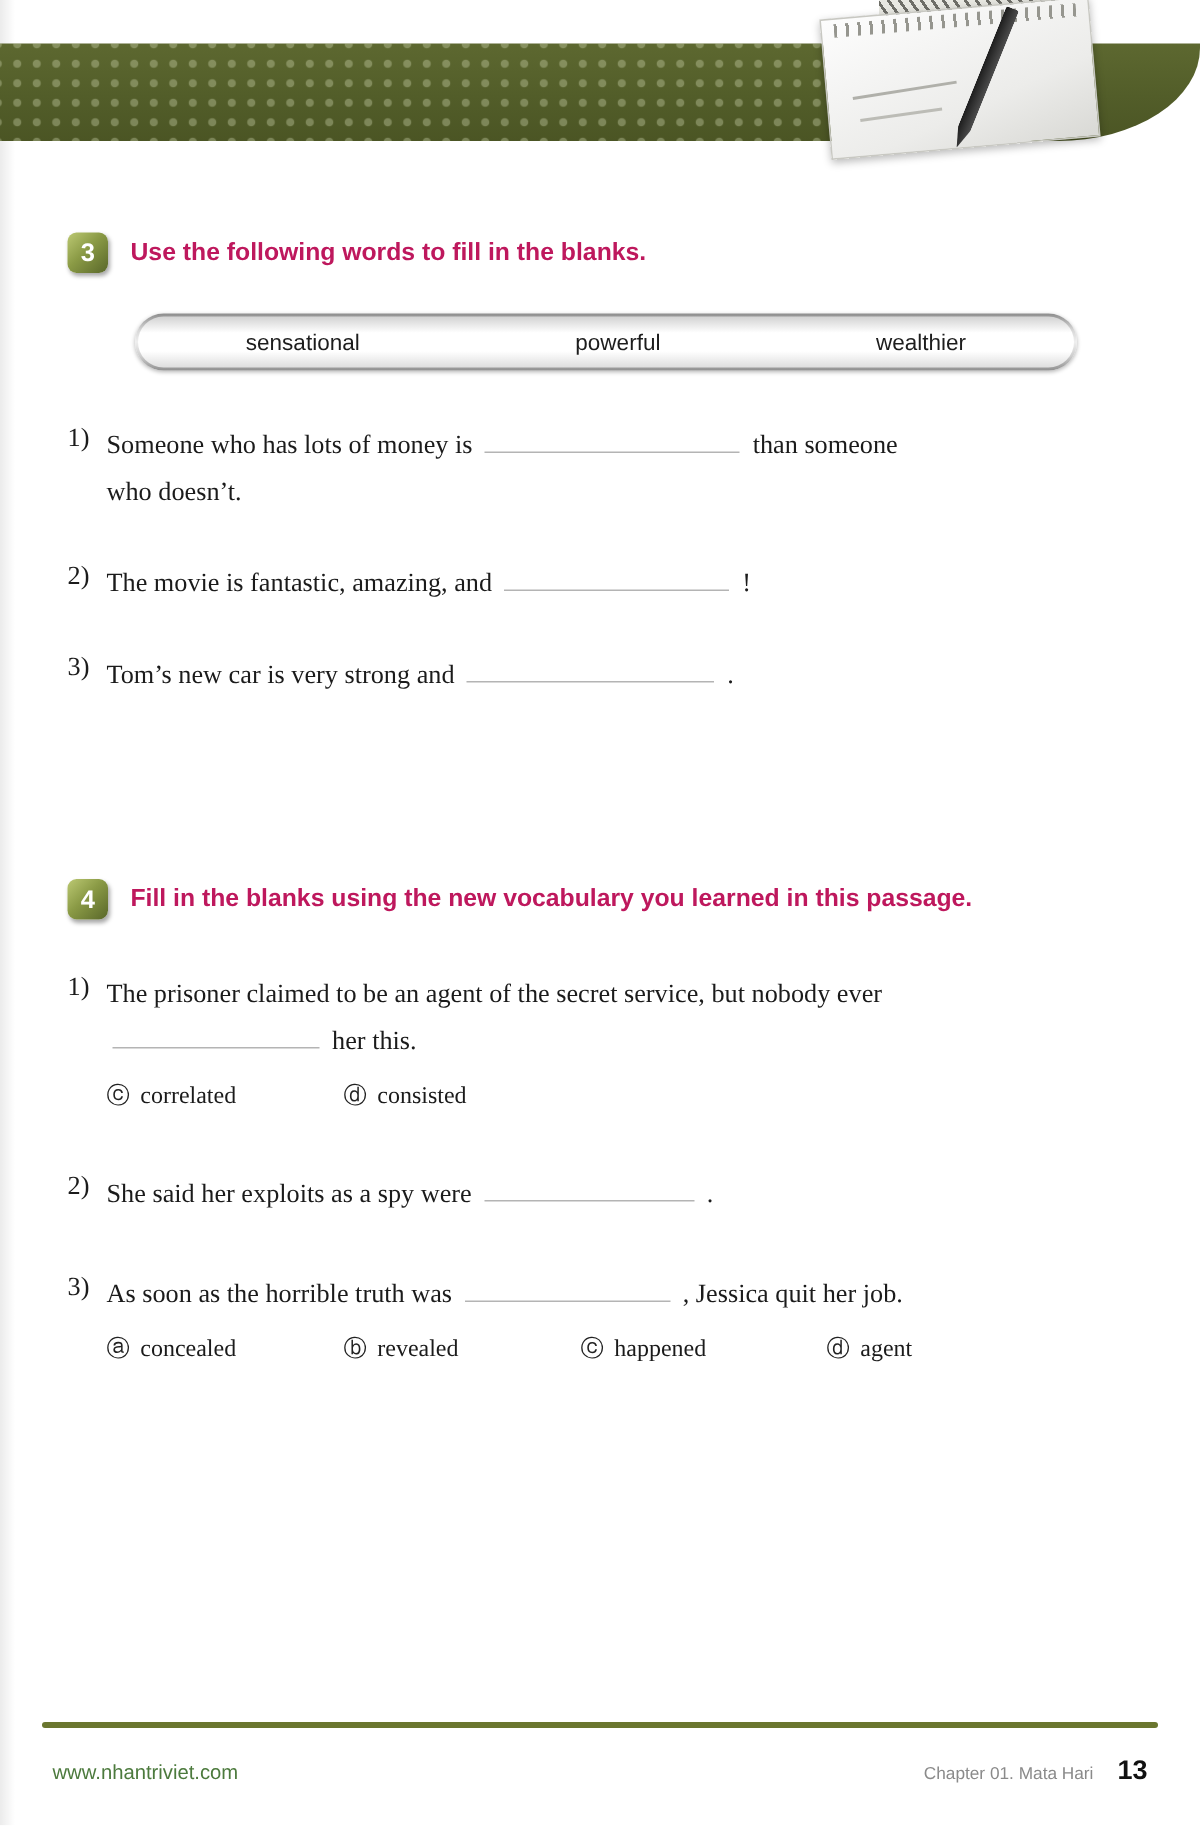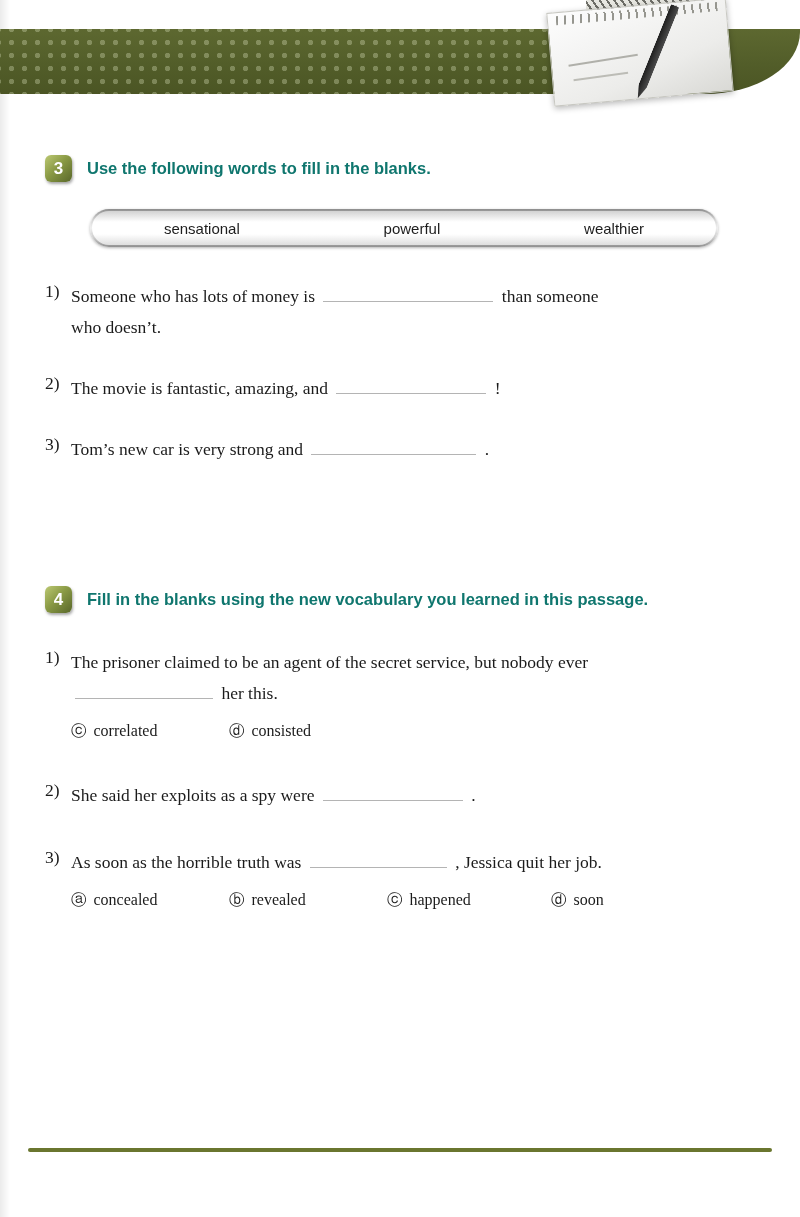--- a/index.html
+++ b/index.html
@@ -38,21 +38,21 @@
   .exercise{position:absolute;left:45px;width:695px;}
   .ex3{top:155px;}
   .ex4{top:586px;}
   .ex-head{display:flex;align-items:center;gap:15px;}
   .badge{flex:none;width:27px;height:27px;border-radius:6px;
     background:linear-gradient(135deg,#bcc973 0%,#8a9a45 45%,#59672a 100%);
     color:#fff;font-family:"Liberation Sans",sans-serif;font-weight:bold;
     font-size:17px;display:flex;align-items:center;justify-content:center;
     box-shadow:1px 2px 3px rgba(0,0,0,0.35);}
   .instruction{margin:0;font-family:"Liberation Sans",sans-serif;
-    font-size:16.5px;font-weight:bold;color:#0f766e;}
+    font-size:16.5px;font-weight:bold;color:#be185d;}
 
   
   .word-pill{margin:27px 0 0 45px;width:628px;height:38px;border-radius:22px;
     padding:2px;box-sizing:border-box;
     background:linear-gradient(180deg,#8d8d8d 0%,#d8d8d8 30%,#efefef 50%,#cdcdcd 75%,#909090 100%);
     box-shadow:0 1px 3px rgba(0,0,0,0.3);}
   .word-pill-inner{height:100%;border-radius:20px;display:flex;
     align-items:center;justify-content:space-around;
     background:linear-gradient(180deg,#d2d2d2 0%,#ffffff 32%,#ffffff 68%,#dedede 100%);
     font-family:"Liberation Sans",sans-serif;font-size:15px;color:#1d1d1d;}
@@ -180,21 +180,28 @@
       <li class="q">
         <span class="qnum">3)</span>
         <div class="qtext">
           <span>As soon as the horrible truth was</span>
           <span class="blank w137"></span>
           <span>, Jessica quit her job.</span>
           <div class="options">
             <span class="opt"><span class="opt-letter">ⓐ</span><span>concealed</span></span>
             <span class="opt"><span class="opt-letter">ⓑ</span><span>revealed</span></span>
             <span class="opt"><span class="opt-letter">ⓒ</span><span>happened</span></span>
-            <span class="opt"><span class="opt-letter">ⓓ</span><span>soon</span></span>
+            <span class="opt"><span class="opt-letter">ⓓ</span><span>agent</span></span>
           </div>
         </div>
       </li>
     </ol>
   </section>
 
   <div class="footer-rule"></div>
+  <div class="footer">
+    <span class="site">www.nhantriviet.com</span>
+    <span class="footer-right">
+      <span class="chapter">Chapter 01. Mata Hari</span>
+      <span class="pagenum">13</span>
+    </span>
+  </div>
 </div>
 
 </body></html>

